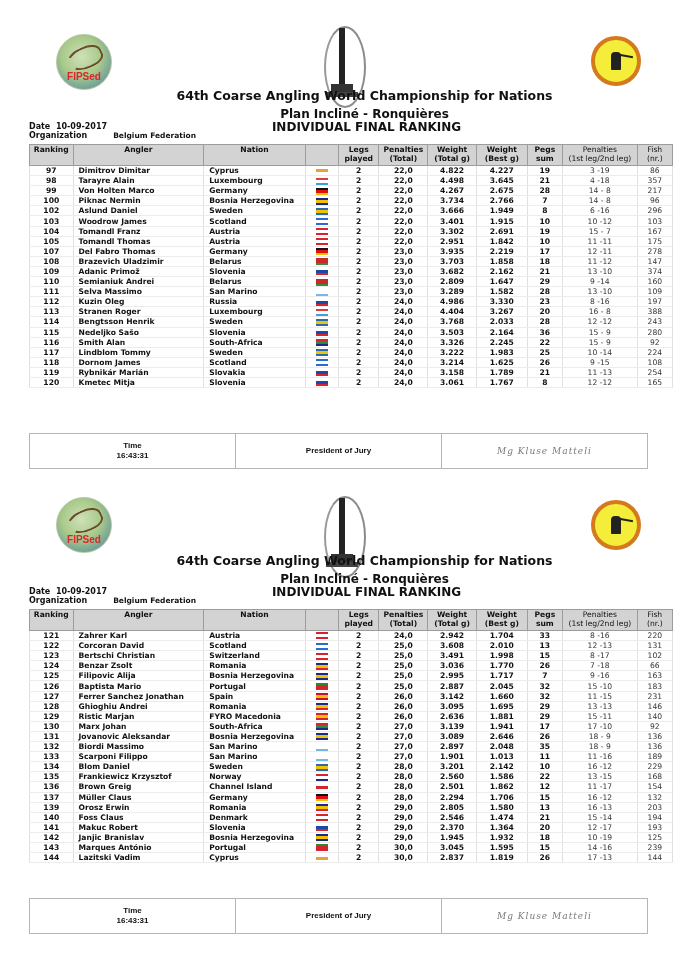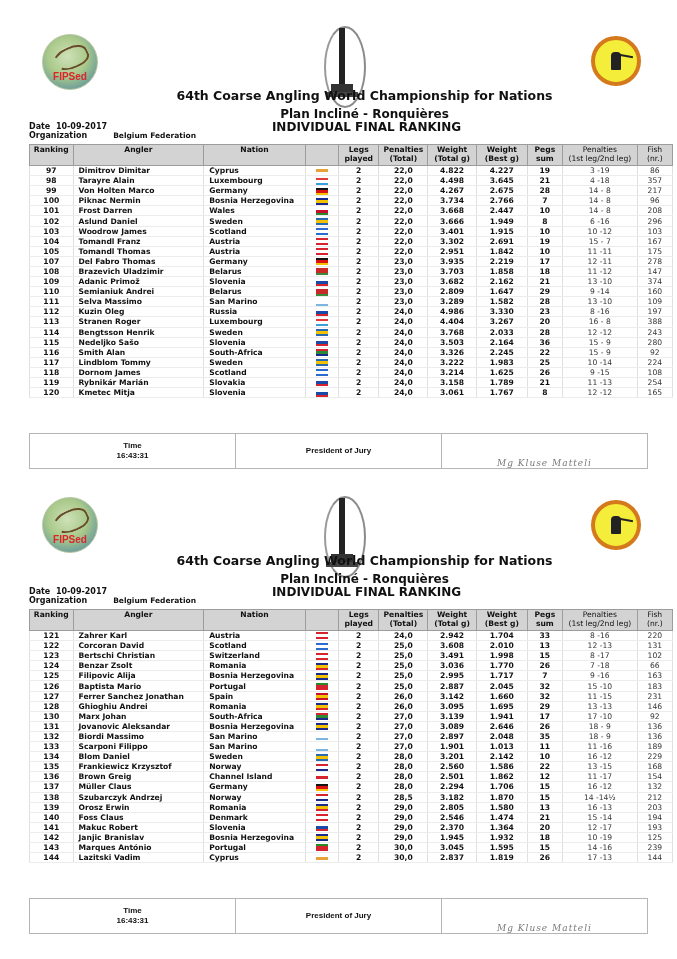--- a/index.html
+++ b/index.html
@@ -1,18 +1,18 @@
 <!DOCTYPE html>
 <html><head>
 <meta charset="utf-8">
 <style>
   html, body { margin:0; padding:0; background:#ffffff; }
   body { width:677px; height:959px; position:relative; overflow:hidden; font-family:"DejaVu Sans", sans-serif; color:#111; }
   .page { position:absolute; left:0; width:677px; }
-  .logo-left { position:absolute; left:42px; width:54px; height:54px; border-radius:50%;
+  .logo-left { position:absolute; left:56px; width:54px; height:54px; border-radius:50%;
     background: radial-gradient(circle at 45% 40%, #cfe1b8 0%, #a9c98a 45%, #6f9f9a 75%, #5a86a8 100%);
     border:1px solid #b8c7a0; }
   .logo-left .fish { position:absolute; left:10px; top:12px; width:32px; height:18px; border:2px solid #6a4b2b; border-radius:50% 50% 40% 60%; border-left-color:transparent; transform:rotate(-25deg); }
   .logo-left .txt { position:absolute; left:0; right:0; bottom:7px; text-align:center; font-size:10px; font-weight:bold; color:#d8262b; font-family:"Liberation Sans", sans-serif; }
   .logo-center { position:absolute; left:320px; width:44px; height:84px; }
   .logo-center .ring { position:absolute; left:4px; top:2px; width:38px; height:78px; border:2px solid #8b8b8b; border-radius:50%; border-left-color:#9a9a9a; }
   .logo-center .tower { position:absolute; left:19px; top:4px; width:6px; height:58px; background:#222; }
   .logo-center .base { position:absolute; left:11px; top:60px; width:22px; height:8px; background:#333; }
   .logo-center .plate { position:absolute; left:6px; top:68px; width:32px; height:5px; background:#444; }
   .logo-right { position:absolute; left:591px; width:50px; height:50px; border-radius:50%; background:#f4ee3a; border:4px solid #d47a1c; box-sizing:border-box; }
@@ -27,21 +27,21 @@
   table.rank { position:absolute; left:29px; width:644px; border-collapse:collapse; font-size:7.6px; table-layout:fixed; }
   table.rank th { background:#d3d3d3; border:1px solid #9c9c9c; font-weight:bold; padding:0; height:20px; line-height:9px; vertical-align:top; text-align:center; }
   table.rank th.pen-leg, table.rank th.fish-h { font-weight:normal; }
   table.rank td { border-left:1px solid #e0e0e0; border-right:1px solid #e0e0e0; border-bottom:1px solid #ececec; height:9.1px; line-height:9px; padding:0; font-weight:bold; white-space:nowrap; overflow:hidden; }
   table.rank td.c { text-align:center; }
   table.rank td.l { text-align:left; padding-left:5px; }
   table.rank td.n { font-weight:normal; text-align:center; color:#333; }
   .flag { display:inline-block; width:12px; height:7px; vertical-align:middle; border:0; }
   .footer { position:absolute; left:29px; width:617px; height:34px; border:1px solid #b5b5b5; display:flex; font-family:"Liberation Sans", sans-serif; }
   .footer .cell { flex:1; border-right:1px solid #b5b5b5; display:flex; flex-direction:column; align-items:center; justify-content:center; font-size:8px; font-weight:bold; line-height:10px; }
-  .footer .cell:last-child { border-right:none;justify-content:flex-end; }
+  .footer .cell:last-child { border-right:none; }
   .sig { font-family:"DejaVu Serif", serif; font-style:italic; font-weight:normal !important; color:#7a7a7a; font-size:9px !important; letter-spacing:1px; }
 </style>
 </head>
 <body>
 
 <div class="page" style="top:0;">
   <div class="logo-left" style="top:34px;">
     <div class="fish"></div>
     <div class="txt">FIPSed</div>
   </div>
@@ -138,33 +138,20 @@
           <td class="c"><span class="flag" style="background: linear-gradient(rgb(26, 42, 138) 0px, rgb(26, 42, 138) 33%, rgb(242, 194, 0) 33%, rgb(242, 194, 0) 66%, rgb(26, 42, 138) 66%, rgb(26, 42, 138) 100%);"></span></td>
           <td class="c">2</td>
           <td class="c">22,0</td>
           <td class="c">3.734</td>
           <td class="c">2.766</td>
           <td class="c">7</td>
           <td class="n">14 - 8</td>
           <td class="n">96</td>
         </tr>
         <tr>
-          <td class="c">101</td>
-          <td class="l">Frost Darren</td>
-          <td class="l">Wales</td>
-          <td class="c"><span class="flag" style="background: linear-gradient(rgb(255, 255, 255) 0px, rgb(255, 255, 255) 33%, rgb(200, 16, 46) 33%, rgb(200, 16, 46) 66%, rgb(42, 138, 42) 66%, rgb(42, 138, 42) 100%);"></span></td>
-          <td class="c">2</td>
-          <td class="c">22,0</td>
-          <td class="c">3.668</td>
-          <td class="c">2.447</td>
-          <td class="c">10</td>
-          <td class="n">14 - 8</td>
-          <td class="n">208</td>
-        </tr>
-        <tr>
           <td class="c">102</td>
           <td class="l">Aslund Daniel</td>
           <td class="l">Sweden</td>
           <td class="c"><span class="flag" style="background: linear-gradient(rgb(42, 107, 176) 0px, rgb(42, 107, 176) 33%, rgb(242, 194, 0) 33%, rgb(242, 194, 0) 66%, rgb(42, 107, 176) 66%, rgb(42, 107, 176) 100%);"></span></td>
           <td class="c">2</td>
           <td class="c">22,0</td>
           <td class="c">3.666</td>
           <td class="c">1.949</td>
           <td class="c">8</td>
           <td class="n">6 -16</td>
@@ -557,20 +544,33 @@
           <td class="c"><span class="flag" style="background: linear-gradient(rgb(26, 42, 138) 0px, rgb(26, 42, 138) 33%, rgb(242, 194, 0) 33%, rgb(242, 194, 0) 66%, rgb(214, 36, 47) 66%, rgb(214, 36, 47) 100%);"></span></td>
           <td class="c">2</td>
           <td class="c">26,0</td>
           <td class="c">3.095</td>
           <td class="c">1.695</td>
           <td class="c">29</td>
           <td class="n">13 -13</td>
           <td class="n">146</td>
         </tr>
         <tr>
+          <td class="c">129</td>
+          <td class="l">Ristic Marjan</td>
+          <td class="l">FYRO Macedonia</td>
+          <td class="c"><span class="flag" style="background: linear-gradient(rgb(214, 36, 47) 0px, rgb(214, 36, 47) 33%, rgb(242, 194, 0) 33%, rgb(242, 194, 0) 66%, rgb(214, 36, 47) 66%, rgb(214, 36, 47) 100%);"></span></td>
+          <td class="c">2</td>
+          <td class="c">26,0</td>
+          <td class="c">2.636</td>
+          <td class="c">1.881</td>
+          <td class="c">29</td>
+          <td class="n">15 -11</td>
+          <td class="n">140</td>
+        </tr>
+        <tr>
           <td class="c">130</td>
           <td class="l">Marx  Johan</td>
           <td class="l">South-Africa</td>
           <td class="c"><span class="flag" style="background: linear-gradient(rgb(214, 36, 47) 0px, rgb(214, 36, 47) 33%, rgb(42, 138, 58) 33%, rgb(42, 138, 58) 66%, rgb(26, 42, 138) 66%, rgb(26, 42, 138) 100%);"></span></td>
           <td class="c">2</td>
           <td class="c">27,0</td>
           <td class="c">3.139</td>
           <td class="c">1.941</td>
           <td class="c">17</td>
           <td class="n">17 -10</td>
@@ -659,33 +659,20 @@
           <td class="l">Müller Claus</td>
           <td class="l">Germany</td>
           <td class="c"><span class="flag" style="background: linear-gradient(rgb(17, 17, 17) 0px, rgb(17, 17, 17) 33%, rgb(221, 17, 17) 33%, rgb(221, 17, 17) 66%, rgb(242, 194, 0) 66%, rgb(242, 194, 0) 100%);"></span></td>
           <td class="c">2</td>
           <td class="c">28,0</td>
           <td class="c">2.294</td>
           <td class="c">1.706</td>
           <td class="c">15</td>
           <td class="n">16 -12</td>
           <td class="n">132</td>
-        </tr>
-        <tr>
-          <td class="c">138</td>
-          <td class="l">Szubarczyk Andrzej</td>
-          <td class="l">Norway</td>
-          <td class="c"><span class="flag" style="background: linear-gradient(rgb(214, 36, 47) 0px, rgb(214, 36, 47) 33%, rgb(255, 255, 255) 33%, rgb(255, 255, 255) 66%, rgb(26, 42, 138) 66%, rgb(26, 42, 138) 100%);"></span></td>
-          <td class="c">2</td>
-          <td class="c">28,5</td>
-          <td class="c">3.182</td>
-          <td class="c">1.870</td>
-          <td class="c">15</td>
-          <td class="n">14 -14½</td>
-          <td class="n">212</td>
         </tr>
         <tr>
           <td class="c">139</td>
           <td class="l">Orosz Erwin</td>
           <td class="l">Romania</td>
           <td class="c"><span class="flag" style="background: linear-gradient(rgb(26, 42, 138) 0px, rgb(26, 42, 138) 33%, rgb(242, 194, 0) 33%, rgb(242, 194, 0) 66%, rgb(214, 36, 47) 66%, rgb(214, 36, 47) 100%);"></span></td>
           <td class="c">2</td>
           <td class="c">29,0</td>
           <td class="c">2.805</td>
           <td class="c">1.580</td>

